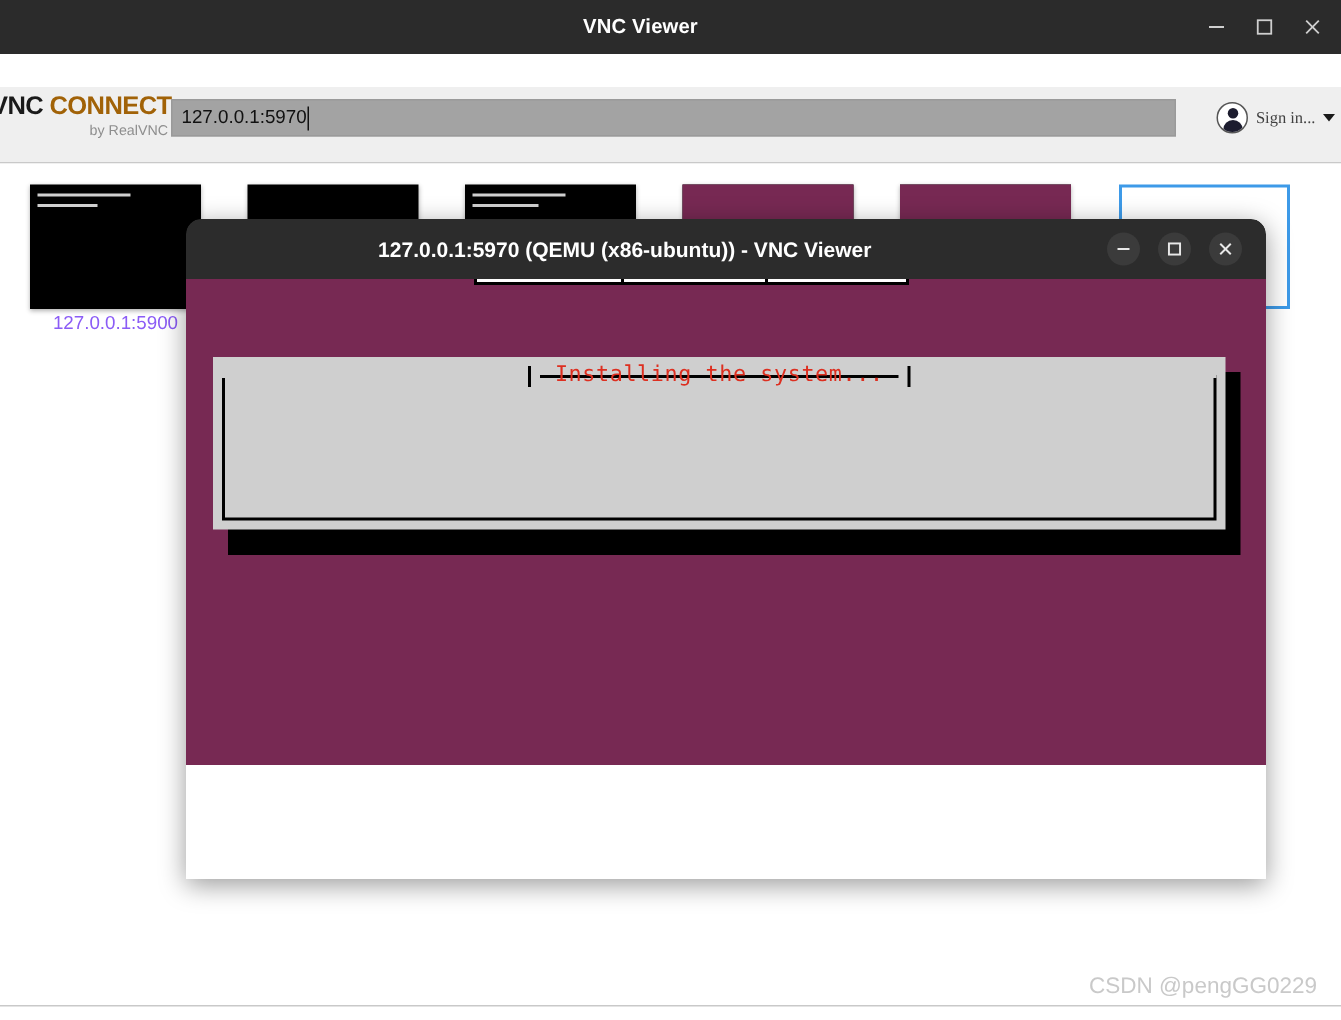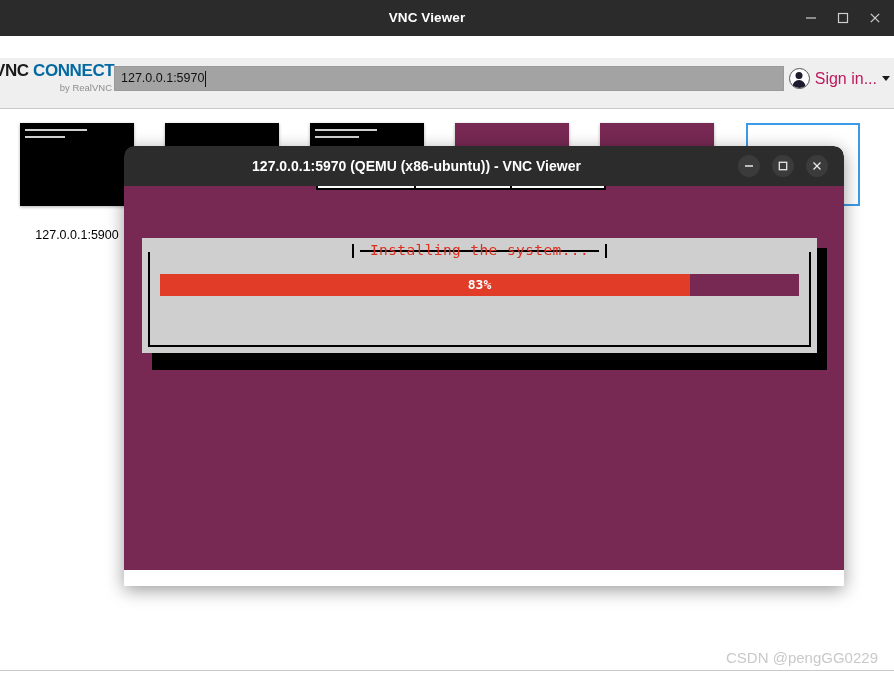--- a/index.html
+++ b/index.html
@@ -79,21 +79,21 @@
   }
   .brand-main {
     position: absolute; left: 0; top: 3px;
     width: 118px;
     font-size: 17px;
     font-weight: bold;
     letter-spacing: -0.4px;
     white-space: nowrap;
   }
   .brand-vnc { color: #1a1a1a; }
-  .brand-connect { color: #0369a1; }
+  .brand-connect { color: #a16207; }
   .brand-sub {
     position: absolute; left: 0; top: 24px;
     width: 118px;
     text-align: right;
     font-size: 9.5px;
     color: #8e8e8e;
     white-space: nowrap;
   }
 
   .addressbar {
@@ -139,21 +139,21 @@
     background: #1c1c2e;
   }
   .avatar::after {
     content: "";
     position: absolute; left: 50%; top: 11px;
     transform: translateX(-50%);
     width: 13px; height: 10px;
     border-radius: 7px 7px 0 0;
     background: #1c1c2e;
   }
-  .signin-label { font-size: 16px; color: #be185d; white-space: nowrap; }
+  .signin-label { font-size: 11px; color: #404040; white-space: nowrap; font-family: Liberation Serif, serif; }
   .caret-down {
     width: 0; height: 0;
     border-left: 4.5px solid transparent;
     border-right: 4.5px solid transparent;
     border-top: 5px solid #1a1a1a;
   }
 
   
   .thumbstrip {
     position: absolute; left: 0; top: 109px;
@@ -183,25 +183,25 @@
     background: #772953;
   }
   .thumb .purple-bar {
     position: absolute; left: 6%;
     width: 88%; height: 7px;
     background: #d9d9d9;
     border: 1px solid #111;
     box-sizing: border-box;
   }
   .thumb-label {
-    position: absolute; top: 119px;
+    position: absolute; top: 99px;
     width: 114px;
     text-align: center;
     font-size: 12.5px;
-    color: #000000;
+    color: #8b5cf6;
     white-space: nowrap;
   }
   .t1 { left: 20px; }  .l1 { left: 20px; }
   .t2 { left: 165px; } .l2 { left: 165px; }
   .t3 { left: 310px; } .l3 { left: 310px; }
   .t4 { left: 455px; } .l4 { left: 455px; }
   .t5 { left: 600px; } .l5 { left: 600px; }
   .t6 { left: 746px; } .l6 { left: 746px; }
 
   
@@ -236,21 +236,21 @@
     text-align: center;
   }
   .vnc-ctl svg { display: block; margin: 6px auto 0 auto; }
   .vc-min  { right: 84px; }
   .vc-max  { right: 50px; }
   .vc-close{ right: 16px; }
 
   
   .vnc-canvas {
     position: absolute; left: 0; top: 40px;
-    width: 720px; height: 384px;
+    width: 720px; height: 324px;
     background: #772953;
   }
 
   
   .hidden-dialog {
     position: absolute; left: 192px; top: -6px;
     width: 290px; height: 10px;
     background: #ffffff;
     border: 2px solid #000000;
     box-sizing: border-box;
@@ -441,24 +441,20 @@
 
       <div class="inst-dialog">
         <div class="inst-inner"></div>
         <div class="inst-titleline-l"></div>
         <div class="inst-titleline-r"></div>
         <div class="inst-tick tick-l"></div>
         <div class="inst-tick tick-r"></div>
 
         <div class="inst-title">Installing the system...</div>
 
-        <div class="progress-track">
-          <div class="progress-fill" id="pfill" style="width: 83%;"></div>
-          <div class="progress-label">83%</div>
-        </div>
 
       </div>
     </div>
 
     <div class="vnc-titlebar">
       <div class="vnc-title">127.0.0.1:5970 (QEMU (x86-ubuntu)) - VNC Viewer</div>
 
       <div class="vnc-ctl vc-min">
         <svg width="10" height="10" viewBox="0 0 10 10">
             <line x1="1" y1="5" x2="9" y2="5" stroke="#e8e8e8" stroke-width="1.3"></line>

